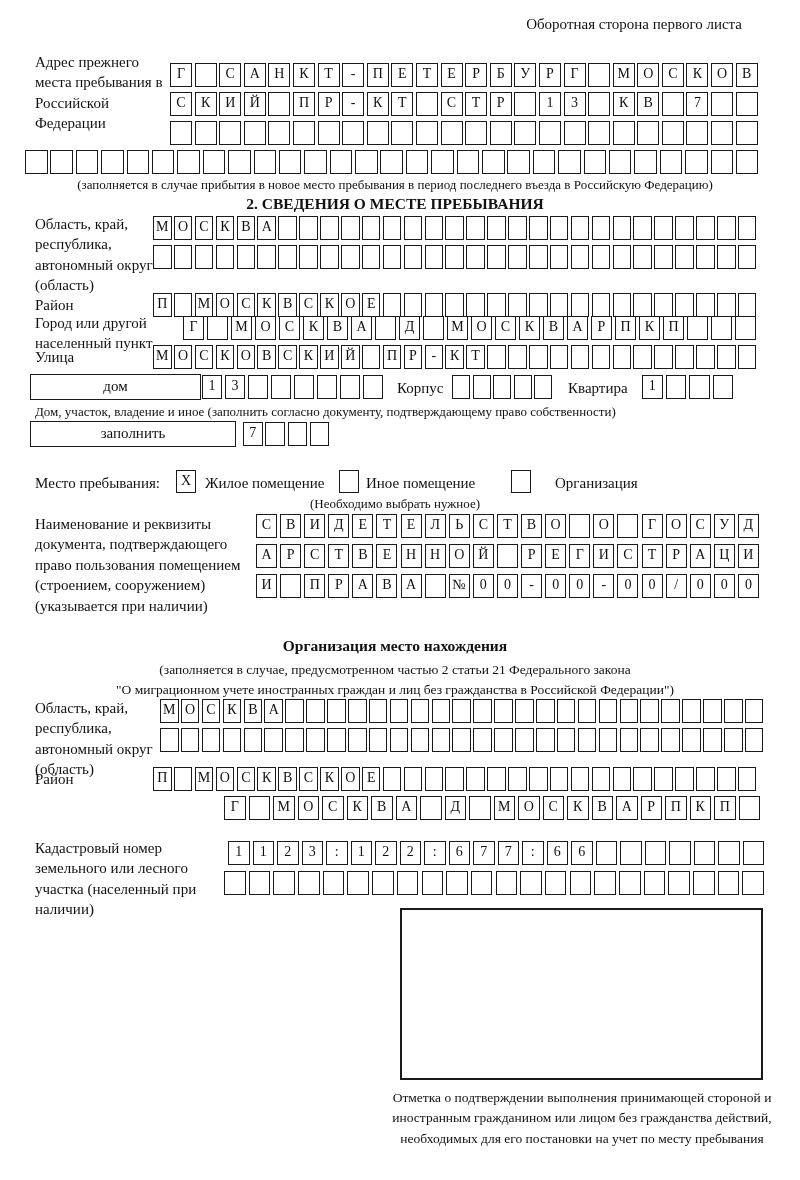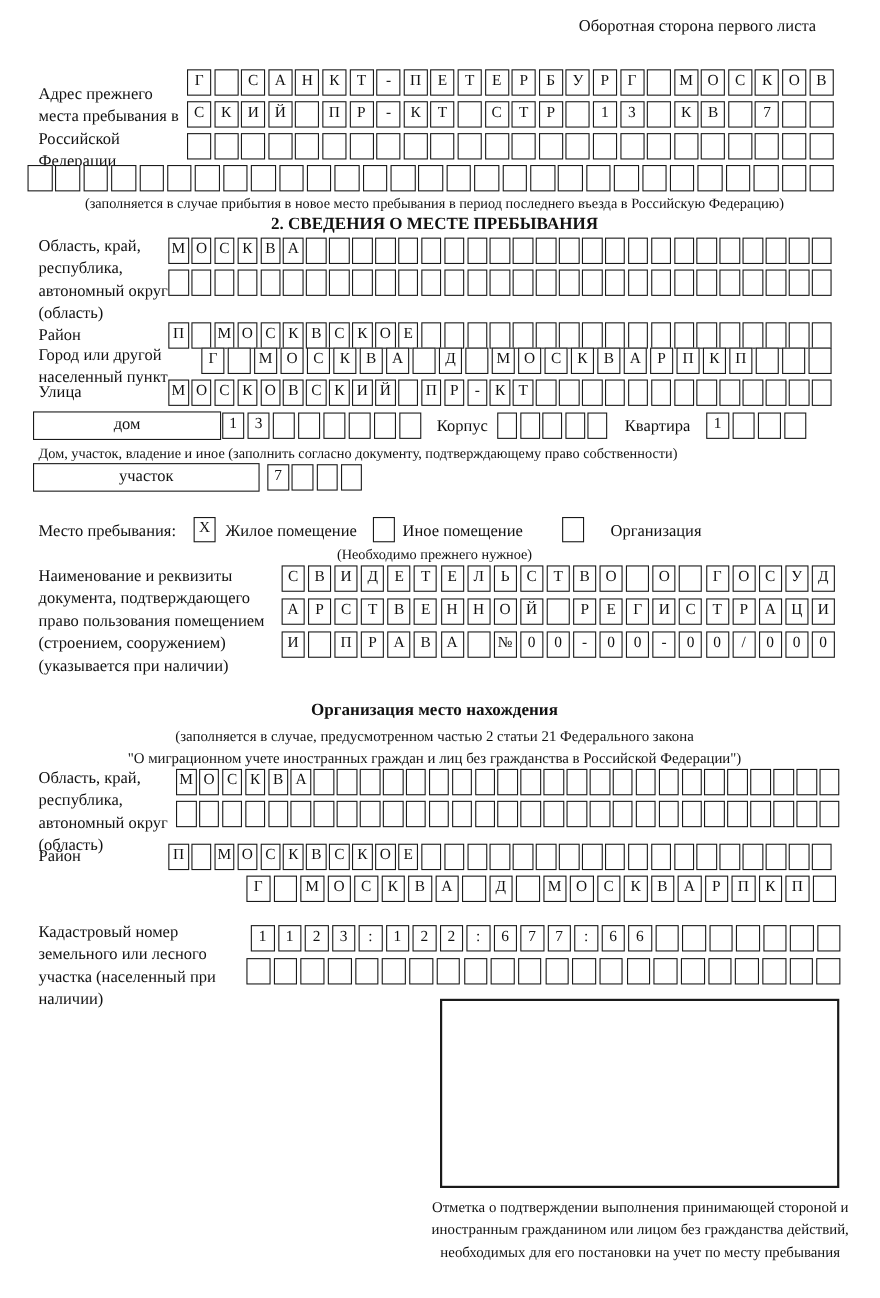--- a/index.html
+++ b/index.html
@@ -21,21 +21,21 @@
   .conftext{position:absolute;font-size:13.5px;line-height:1.5;text-align:center;}
   .hdr{position:absolute;font-size:15px;}
 </style>
 </head>
 <body>
 
 <div id="page">
 
   <div class="hdr" style="top:16px;right:58px;">Оборотная сторона первого листа</div>
 
-  <div class="lbl" style="left:35px;top:76px;width:132px;">Адрес прежнего места пребывания в Российской Федерации</div>
+  <div class="lbl" style="left:35px;top:52px;width:132px;">Адрес прежнего места пребывания в Российской Федерации</div>
   <div class="cellrow" style="left:170px;top:63px;gap:2.6px;">
       <span class="cell" style="width: 22px;">Г</span>
       <span class="cell" style="width: 22px;"></span>
       <span class="cell" style="width: 22px;">С</span>
       <span class="cell" style="width: 22px;">А</span>
       <span class="cell" style="width: 22px;">Н</span>
       <span class="cell" style="width: 22px;">К</span>
       <span class="cell" style="width: 22px;">Т</span>
       <span class="cell" style="width: 22px;">-</span>
       <span class="cell" style="width: 22px;">П</span>
@@ -321,36 +321,36 @@
     </div>
   <div class="lbl" style="left:568px;top:378px;">Квартира</div>
   <div class="cellrow" style="left:642px;top:375px;gap:3px;">
       <span class="cell" style="width: 20.5px;">1</span>
       <span class="cell" style="width: 20.5px;"></span>
       <span class="cell" style="width: 20.5px;"></span>
       <span class="cell" style="width: 20.5px;"></span>
     </div>
   <div class="cap" style="left:35px;top:404px;">Дом, участок, владение и иное (заполнить согласно документу, подтверждающему право собственности)</div>
 
-  <div class="bigbox" style="left:30px;top:421px;width:206px;height:26px;line-height:23px;">участок</div>
+  <div class="bigbox" style="left:30px;top:421px;width:206px;height:26px;line-height:23px;">заполнить</div>
   <div class="cellrow" style="left:243px;top:422px;gap:2.8px;">
       <span class="cell" style="width: 19.5px;">7</span>
       <span class="cell" style="width: 19.5px;"></span>
       <span class="cell" style="width: 19.5px;"></span>
       <span class="cell" style="width: 19.5px;"></span>
     </div>
 
   <div class="lbl" style="left:35px;top:473px;">Место пребывания:</div>
   <div class="chk" style="left:176px;top:470px;">X</div>
   <div class="lbl" style="left:205px;top:473px;">Жилое помещение</div>
   <div class="chk" style="left:339px;top:470px;"></div>
   <div class="lbl" style="left:366px;top:473px;">Иное помещение</div>
   <div class="chk" style="left:511px;top:470px;"></div>
   <div class="lbl" style="left:555px;top:473px;">Организация</div>
-  <div class="cap cap-center" style="top:496px;">(Необходимо прежнего нужное)</div>
+  <div class="cap cap-center" style="top:496px;">(Необходимо выбрать нужное)</div>
 
   <div class="lbl" style="left:35px;top:514px;width:208px;">Наименование и реквизиты документа, подтверждающего право пользования помещением (строением, сооружением) (указывается при наличии)</div>
   <div class="cellrow" style="left:256px;top:514px;gap:3.1px;">
       <span class="cell" style="width: 21px;">С</span>
       <span class="cell" style="width: 21px;">В</span>
       <span class="cell" style="width: 21px;">И</span>
       <span class="cell" style="width: 21px;">Д</span>
       <span class="cell" style="width: 21px;">Е</span>
       <span class="cell" style="width: 21px;">Т</span>
       <span class="cell" style="width: 21px;">Е</span>

